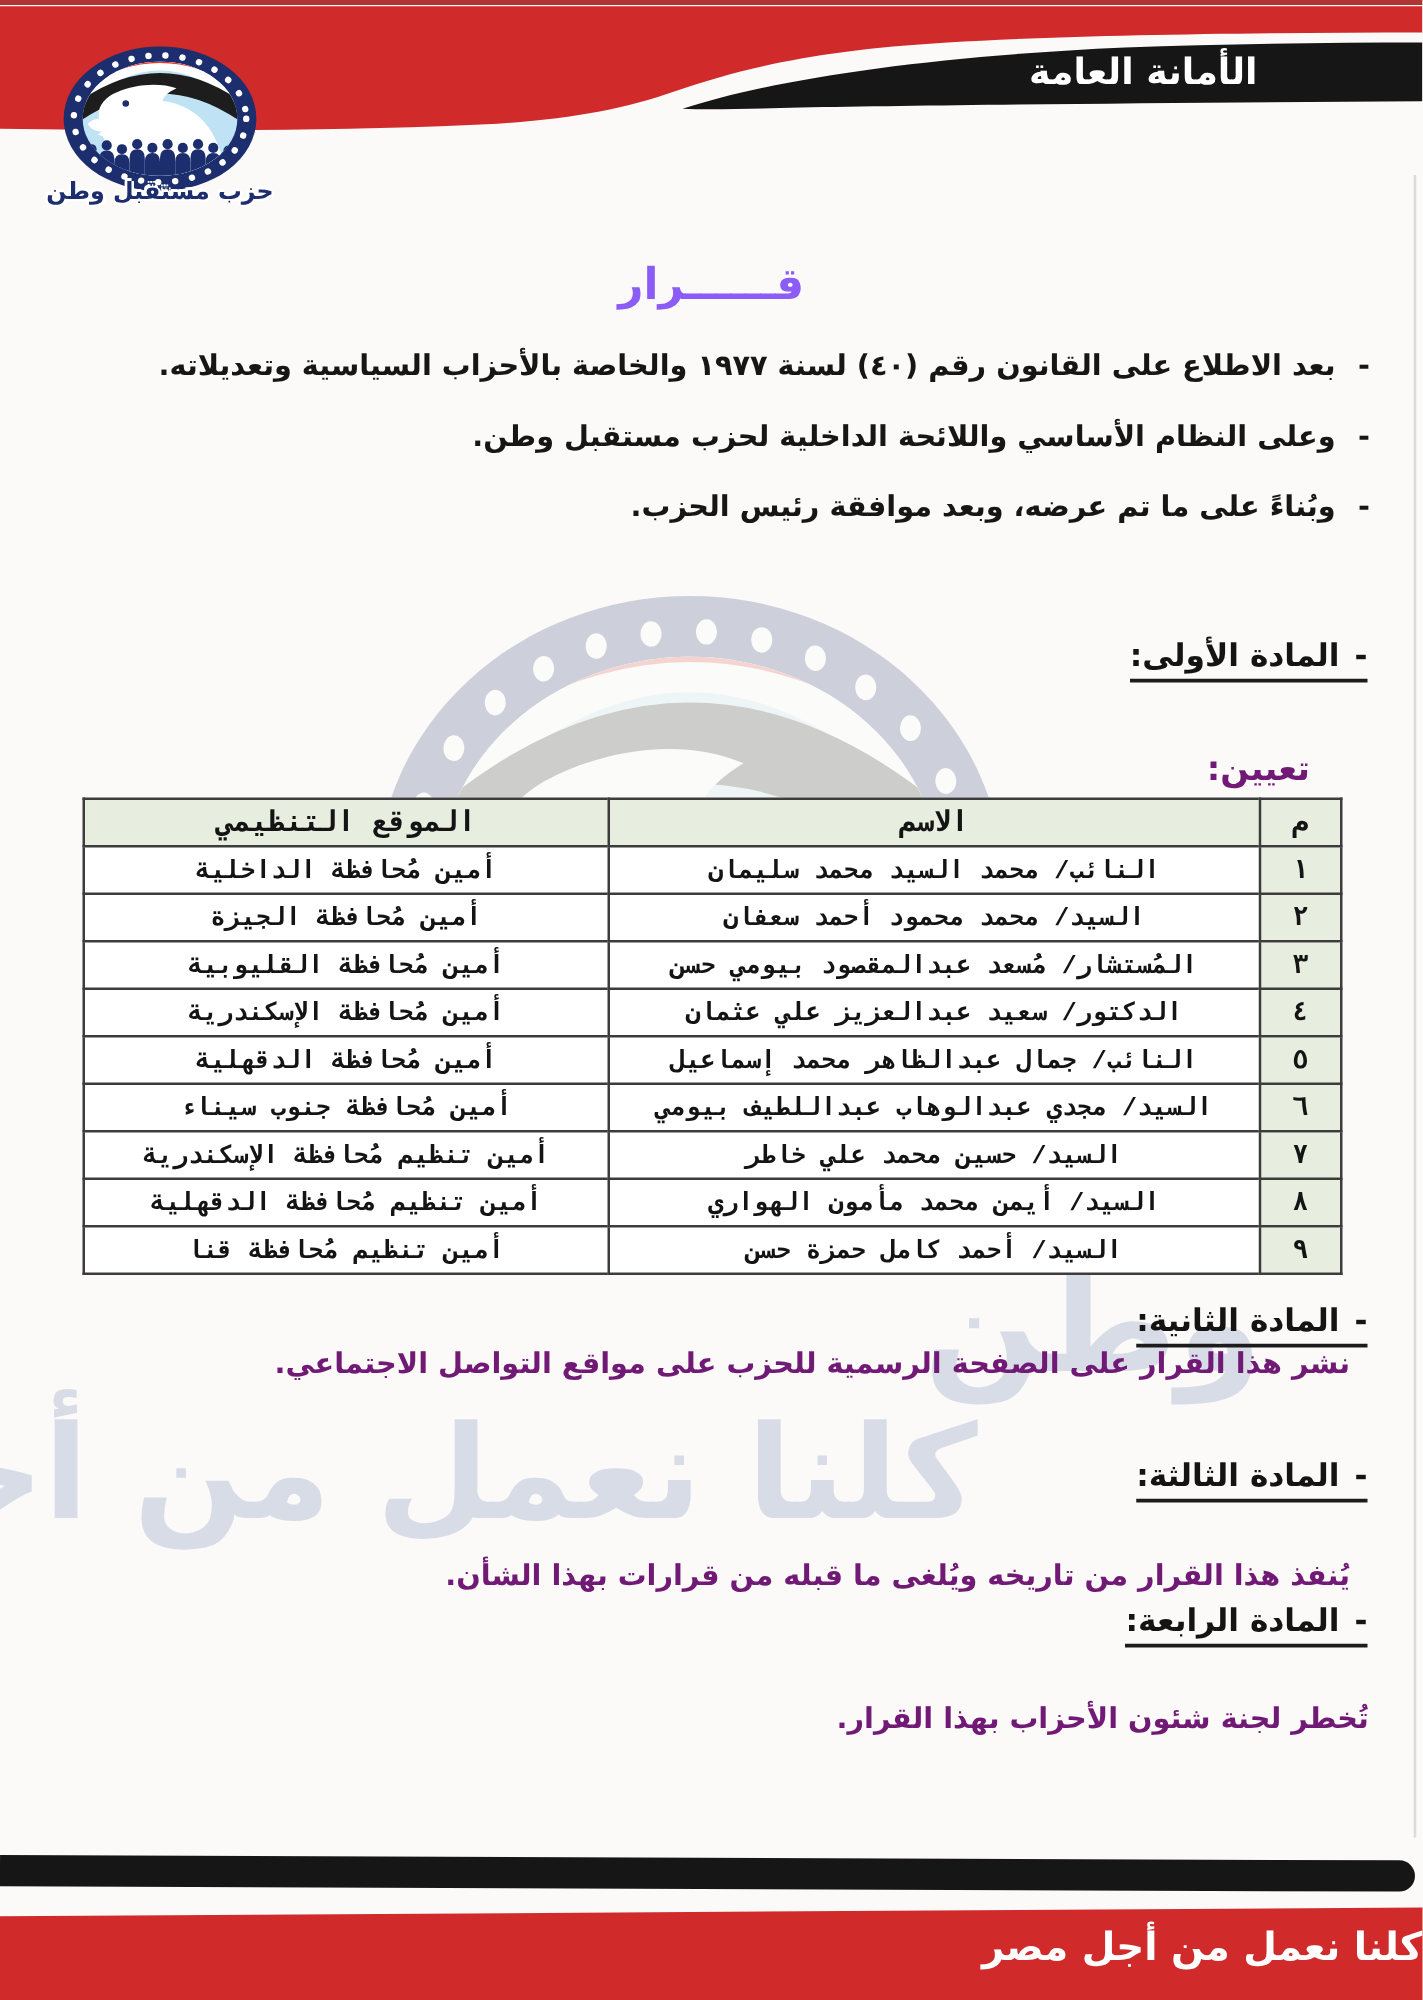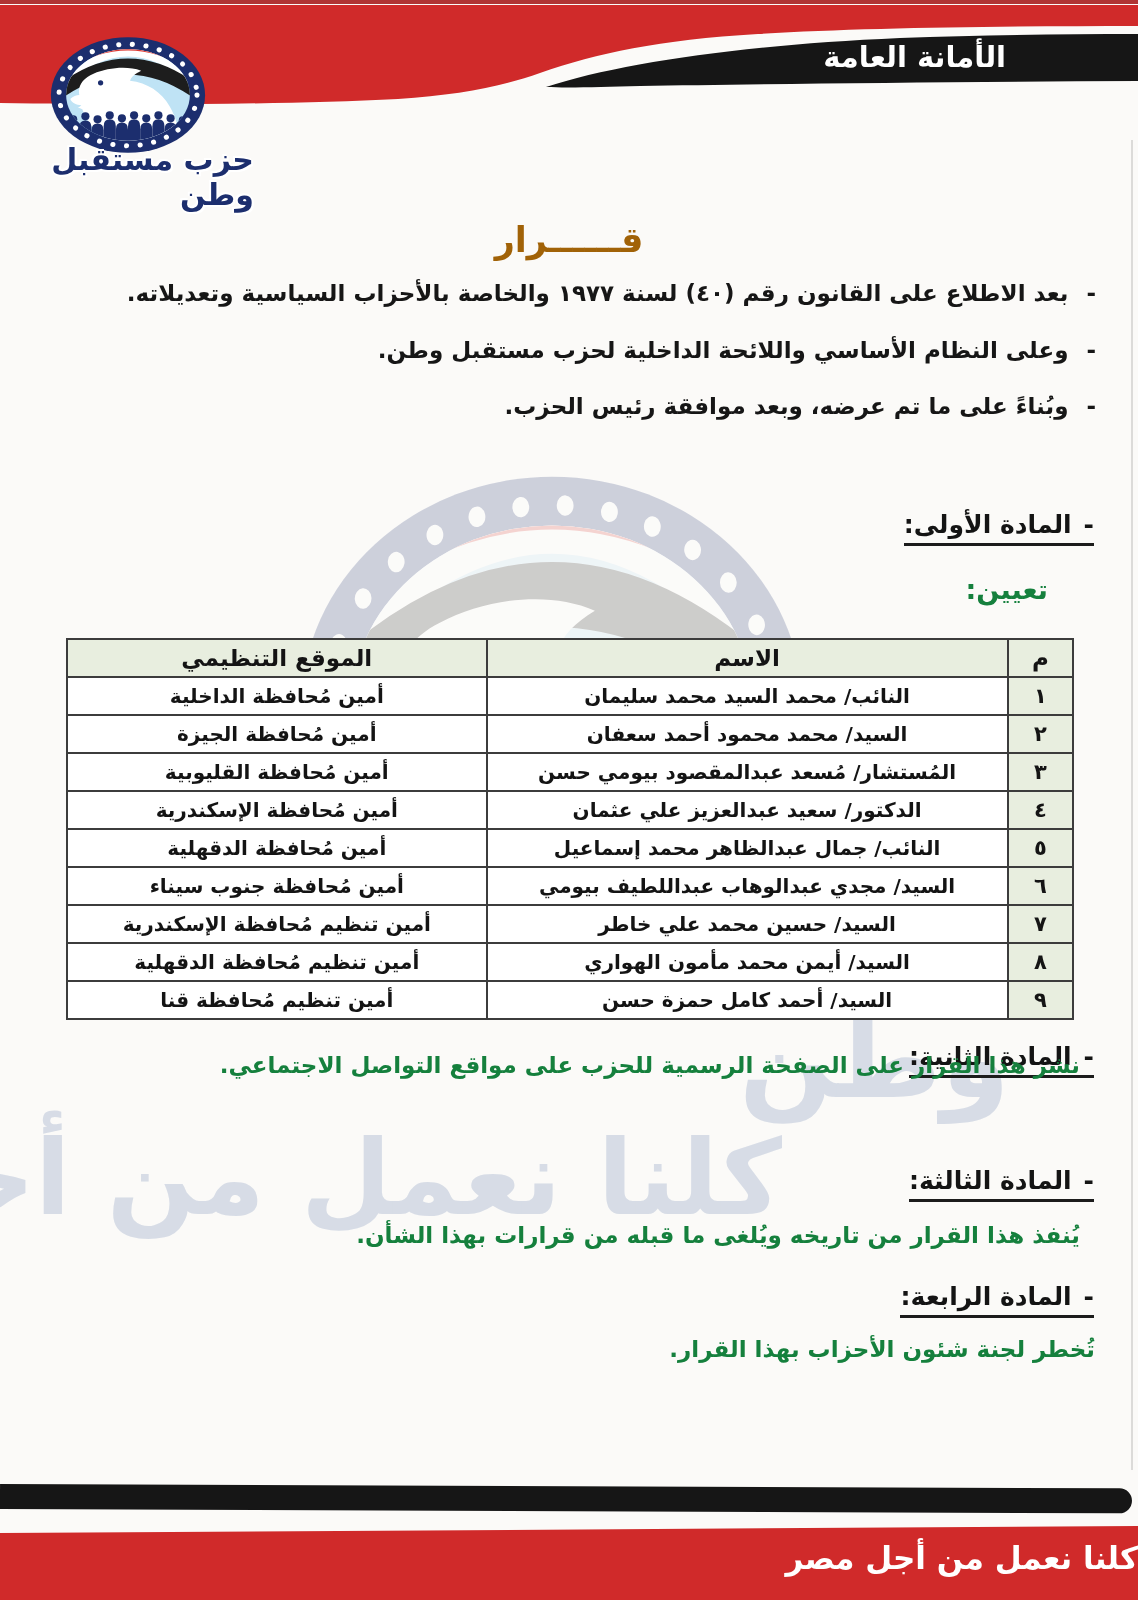--- a/index.html
+++ b/index.html
@@ -10,53 +10,53 @@
     font-weight:700;color:#141414;direction:rtl;
   }
   .abs{position:absolute;}
   
   .top-edge{left:0;top:0;width:1138px;height:4px;background:#b03434;z-index:4;}
   .header-svg{left:0;top:0;z-index:3;}
   .secretariat{left:700px;top:40px;width:306px;text-align:right;color:#ffffff;
     font-size:29px;z-index:5;letter-spacing:1px;}
   
   .logo-box{left:26px;top:24px;z-index:6;}
-  .party-name{left:2px;top:142px;width:252px;z-index:6;
-    color:#1c2e6e;font-size:30px;
+  .party-name{left:2px;top:142px;width:252px;text-align:center;z-index:6;
+    color:#1c2e6e;font-size:19px;
     text-shadow:-2px 0 #fff,2px 0 #fff,0 -2px #fff,0 2px #fff,2px 2px #fff,-2px -2px #fff;}
   
   .wm{z-index:1;pointer-events:none;}
   .wm-logo{left:222px;top:424px;opacity:.20;}
   .wm-line{display:flex;gap:48px;font-size:110px;line-height:1;color:#c2cbdc;opacity:.62;
     white-space:nowrap;}
   .wm1{right:128px;top:1004px;}
   .wm2{right:356px;top:1126px;font-size:104px;}
   
   .content{z-index:2;}
-  .decree-title{left:0;top:220px;width:1138px;text-align:center;font-size:35px;color:#a16207;}
+  .decree-title{left:0;top:208px;width:1138px;text-align:center;font-size:35px;color:#8b5cf6;}
   .bullet{display:flex;gap:18px;font-size:23px;white-space:nowrap;color:#161616;}
   .b1{right:42px;top:280px;}
   .b2{right:42px;top:337px;}
   .b3{right:42px;top:393px;}
   .article-h{display:flex;gap:12px;font-size:25px;border-bottom:3px solid #1c1c1c;
     padding-bottom:4px;white-space:nowrap;color:#141414;}
   .a1h{right:44px;top:510px;}
   .a2h{right:44px;top:1042px;}
   .a3h{right:44px;top:1166px;}
   .a4h{right:44px;top:1282px;}
-  .article-b{font-size:23px;white-space:nowrap;color:#15803d;}
+  .article-b{font-size:23px;white-space:nowrap;color:#701a75;margin-top:26px;}
   .a1b{right:90px;top:574px;font-size:27px;}
   .a2b{right:58px;top:1052px;}
   .a3b{right:58px;top:1222px;}
   .a4b{right:43px;top:1336px;}
   
   .appt{left:66px;top:638px;width:1008px;border-collapse:collapse;table-layout:fixed;
     direction:rtl;background:#ffffff;}
   .appt th,.appt td{border:2px solid #3c3c3c;text-align:center;vertical-align:middle;
-    height:36px;padding:0 6px;overflow:hidden;white-space:nowrap;}
+    height:36px;padding:0 6px;overflow:hidden;white-space:nowrap;font-family:Liberation Mono, monospace;}
   .appt th{background:#e8eedf;font-size:23px;}
   .appt td{font-size:20px;}
   .appt td.no{background:#e8eedf;font-size:21px;}
   col.c-no{width:6.5%;} col.c-name{width:51.8%;} col.c-pos{width:41.7%;}
   
   .footer-black{left:0;top:1484px;width:1132px;height:25px;background:#161616;
     border-radius:0 14px 14px 0;transform:rotate(.22deg);transform-origin:left center;z-index:3;}
   .footer-red{left:-8px;top:1526px;width:1154px;height:92px;background:#d02a2a;
     transform:rotate(-.35deg);transform-origin:right center;z-index:3;}
   .footer-slogan{left:38px;top:1540px;width:1100px;text-align:right;color:#fff;

